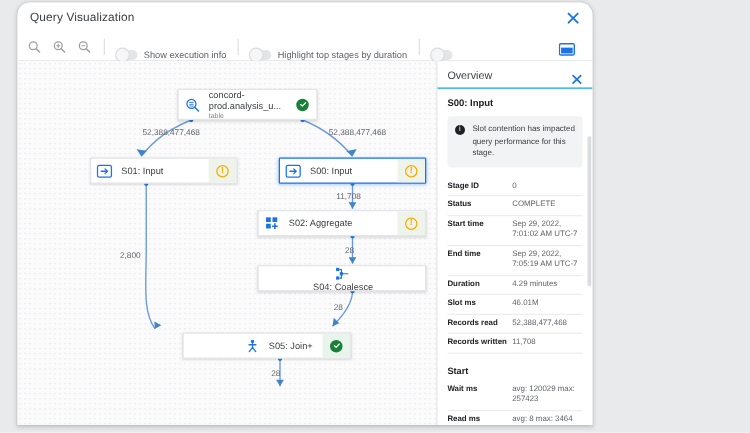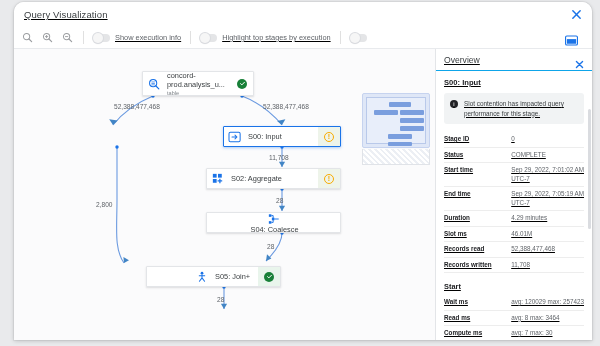--- a/index.html
+++ b/index.html
@@ -6,26 +6,25 @@
   html, body {
     margin: 0; padding: 0;
     width: 600px; height: 346px;
     background: #e9eaec;
     font-family: "Liberation Sans", sans-serif;
     overflow: hidden;
   }
   .app-window {
     position: absolute;
     left: 14px; top: 2px;
-    width: 578px; height: 338px;
+    width: 460px; height: 338px;
     background: #ffffff;
     border-radius: 10px 10px 0 0;
     box-shadow: 0 1px 4px rgba(0,0,0,0.18), 0 0 0 1px rgba(0,0,0,0.04);
     overflow: hidden;
-    text-decoration: underline;
   }
   
   .titlebar {
     position: relative;
     height: 25px;
     display: flex; align-items: center;
     padding: 0 10px;
     background: #fff;
   }
   .titlebar .title {
@@ -47,21 +46,21 @@
     padding: 0 8px;
     gap: 0px;
     border-bottom: 1px solid #e8eaed;
     background: #fff;
   }
   .zoom-group { display:flex; align-items:center; gap: 9px; padding-right: 10px; }
   .zoom-btn { width: 11px; height: 11px; cursor: pointer; opacity: .62; }
   .zoom-btn svg { display:block; }
   .tb-sep { width:1px; height:13px; background:#e0e0e0; }
   .toggle-item {
-    display:flex; align-items:center; gap:5px;
+    display:flex; align-items:flex-end; gap:5px;
     padding: 0 9px;
     height: 100%;
     cursor: pointer;
   }
   .switch {
     position: relative;
     width: 17px; height: 8px;
     background: #e4e5e7;
     border-radius: 5px;
     flex: 0 0 auto;
@@ -252,21 +251,21 @@
       </span>
     </div>
     <div class="tb-sep"></div>
     <div class="toggle-item">
       <span class="switch"></span>
       <span class="toggle-label">Show execution info</span>
     </div>
     <div class="tb-sep"></div>
     <div class="toggle-item">
       <span class="switch"></span>
-      <span class="toggle-label">Highlight top stages by execution</span>
+      <span class="toggle-label">Highlight top stages by duration</span>
     </div>
     <div class="tb-sep"></div>
     <div class="toggle-item">
       <span class="switch"></span>
     </div>
     <div class="tb-spacer"></div>
     <span class="tb-right-icon">
       <svg viewBox="0 0 14 11" width="13" height="11">
           <rect x="0.6" y="0.6" width="12.8" height="9.8" rx="1.4" fill="none" stroke="#1a73e8" stroke-width="1.2"></rect>
           <rect x="2" y="4" width="10" height="5" fill="#1a73e8"></rect>
@@ -322,20 +321,32 @@
         </span>
         <span class="n-status plain">
           <span class="badge-ok">
             <svg viewBox="0 0 10 10" width="7" height="7">
                 <path d="M2.2 5.2 L4.1 7 L7.8 3.2" stroke="#fff" stroke-width="1.4" fill="none" stroke-linecap="round" stroke-linejoin="round"></path>
               </svg>
           </span>
         </span>
       </div>
 
+      <div class="node" style="left:58px; top:77px; width:118px; height:21px;">
+        <span class="n-icon">
+          <svg viewBox="0 0 16 14" width="14" height="12">
+              <rect x="1" y="1.5" width="13" height="11" rx="1.6" fill="none" stroke="#1a73e8" stroke-width="1.2"></rect>
+              <path d="M4.5 7 H10 M8 4.8 L10.3 7 L8 9.2" stroke="#1a73e8" stroke-width="1.2" fill="none" stroke-linecap="round" stroke-linejoin="round"></path>
+            </svg>
+        </span>
+        <span class="n-label">S01: Input</span>
+        <span class="n-status warn">
+          <span class="badge-warn">!</span>
+        </span>
+      </div>
 
       <div class="node selected" style="left:209px; top:77px; width:118px; height:21px;">
         <span class="n-icon">
           <svg viewBox="0 0 16 14" width="14" height="12">
               <rect x="1" y="1.5" width="13" height="11" rx="1.6" fill="none" stroke="#1a73e8" stroke-width="1.2"></rect>
               <path d="M4.5 7 H10 M8 4.8 L10.3 7 L8 9.2" stroke="#1a73e8" stroke-width="1.2" fill="none" stroke-linecap="round" stroke-linejoin="round"></path>
             </svg>
         </span>
         <span class="n-label">S00: Input</span>
         <span class="n-status warn">

